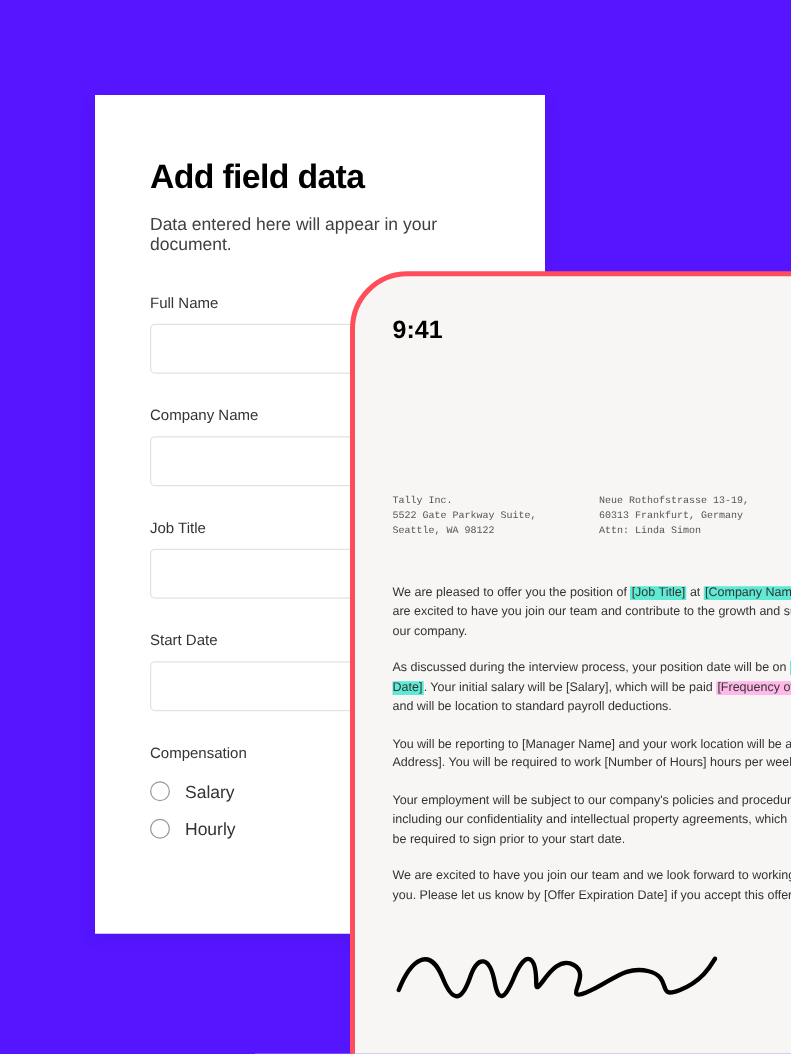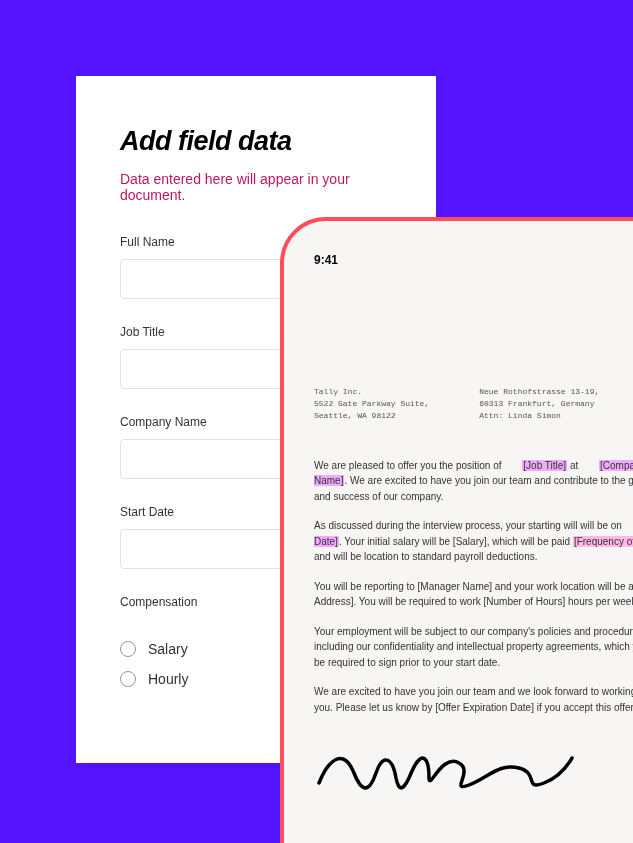--- a/index.html
+++ b/index.html
@@ -23,25 +23,24 @@
       background: #fff;
       padding: 50px 44px 50px 44px;
       box-shadow: 0 4px 12px rgba(0,0,0,0.08);
     }
     .form-title {
       font-size: 27px;
       font-weight: 700;
       color: #000;
       margin-bottom: 14px;
       letter-spacing: -0.5px;
-      font-style: italic;
     }
     .form-subtitle {
       font-size: 14px;
-      color: #be185d;
+      color: #404040;
       margin-bottom: 32px;
     }
     .field-group {
       margin-bottom: 26px;
     }
     .field-label {
       display: block;
       font-size: 12px;
       color: #333;
       margin-bottom: 10px;
@@ -49,21 +48,21 @@
     .text-input {
       width: 100%;
       height: 40px;
       border: 1px solid #e2e2e2;
       border-radius: 4px;
       padding: 0 10px;
       font-size: 14px;
       background: #fff;
     }
     .radio-group {
-      margin-top: 32px;
+      margin-top: 16px;
     }
     .radio-option {
       display: flex;
       align-items: center;
       margin-bottom: 14px;
       cursor: pointer;
     }
     .radio-circle {
       width: 16px;
       height: 16px;
@@ -89,21 +88,21 @@
       overflow: hidden;
     }
     .status-bar {
       display: flex;
       justify-content: space-between;
       align-items: center;
       margin-bottom: 50px;
       padding-right: 0;
     }
     .status-time {
-      font-size: 12px;
+      font-size: 20px;
       font-weight: 600;
       color: #000;
     }
     .doc-title {
       font-size: 42px;
       font-weight: 800;
       color: #000;
       line-height: 1.02;
       letter-spacing: -1px;
       margin-bottom: 26px;
@@ -121,23 +120,22 @@
     }
     .doc-body {
       font-size: 10px;
       color: #333;
       line-height: 1.55;
     }
     .doc-para {
       margin-bottom: 14px;
     }
     .hl-pink {
-      background: #f0abfc;
+      background: #5eead4;
       padding: 0 1px;
-      margin-left: 18px;
     }
     .hl-pink-light {
       background: #ffb8e8;
       padding: 0 1px;
     }
     .signature {
       margin-top: 28px;
     }
     .signature svg {
       width: 260px;
@@ -150,26 +148,26 @@
 <div class="form-card">
   <h1 class="form-title">Add field data</h1>
   <p class="form-subtitle">Data entered here will appear in your document.</p>
 
   <div class="field-group">
     <label class="field-label">Full Name</label>
     <input class="text-input" type="text" value="" style="">
   </div>
 
   <div class="field-group">
+    <label class="field-label">Company Name</label>
+    <input class="text-input" type="text" value="" style="">
+  </div>
+
+  <div class="field-group">
     <label class="field-label">Job Title</label>
-    <input class="text-input" type="text" value="" style="">
-  </div>
-
-  <div class="field-group">
-    <label class="field-label">Company Name</label>
     <input class="text-input" type="text" value="" style="">
   </div>
 
   <div class="field-group">
     <label class="field-label">Start Date</label>
     <input class="text-input" type="text" value="" style="">
   </div>
 
   <div class="field-group">
     <label class="field-label">Compensation</label>
@@ -207,21 +205,21 @@
       <div>60313 Frankfurt, Germany</div>
       <div>Attn: Linda Simon</div>
     </div>
   </div>
 
   <div class="doc-body">
     <p class="doc-para">
       <span>We are pleased to offer you the position of </span><span class="hl-pink">[Job Title]</span><span> at </span><span class="hl-pink">[Company Name]</span><span>. We are excited to have you join our team and contribute to the growth and success of our company.</span>
     </p>
     <p class="doc-para">
-      <span>As discussed during the interview process, your starting will will be on </span><span class="hl-pink">[Start Date]</span><span>. Your initial salary will be [Salary], which will be paid </span><span class="hl-pink-light">[Frequency of Pay]</span><span> and will be location to standard payroll deductions.</span>
+      <span>As discussed during the interview process, your position date will be on </span><span class="hl-pink">[Start Date]</span><span>. Your initial salary will be [Salary], which will be paid </span><span class="hl-pink-light">[Frequency of Pay]</span><span> and will be location to standard payroll deductions.</span>
     </p>
     <p class="doc-para">You will be reporting to [Manager Name] and your work location will be at [Office Address]. You will be required to work [Number of Hours] hours per week.</p>
     <p class="doc-para">Your employment will be subject to our company's policies and procedures, including our confidentiality and intellectual property agreements, which you will be required to sign prior to your start date.</p>
     <p class="doc-para">We are excited to have you join our team and we look forward to working with you. Please let us know by [Offer Expiration Date] if you accept this offer.</p>
   </div>
 
   <div class="signature">
     <svg viewBox="0 0 260 60">
       <path d="M5,40 C15,15 30,5 40,30 C48,50 55,50 62,30 C68,12 78,12 82,35 C85,50 90,48 98,28 C107,8 115,12 115,35 C115,48 128,10 145,20 C160,28 135,50 155,42 C175,34 185,20 205,25 C225,30 210,48 230,40 C248,33 255,20 258,15" stroke="#000" stroke-width="3.5" fill="none" stroke-linecap="round"></path>
     </svg>

